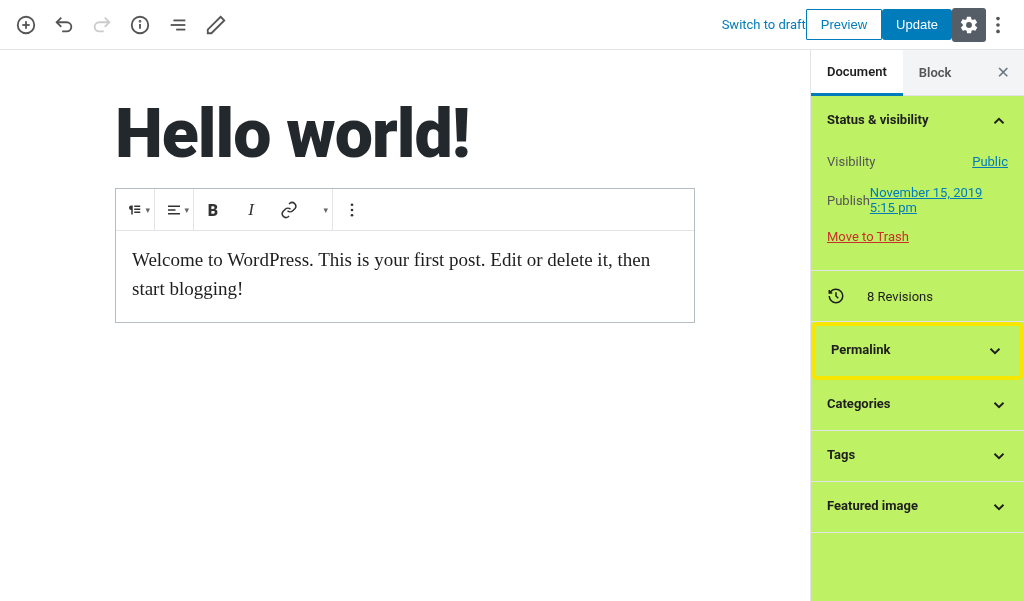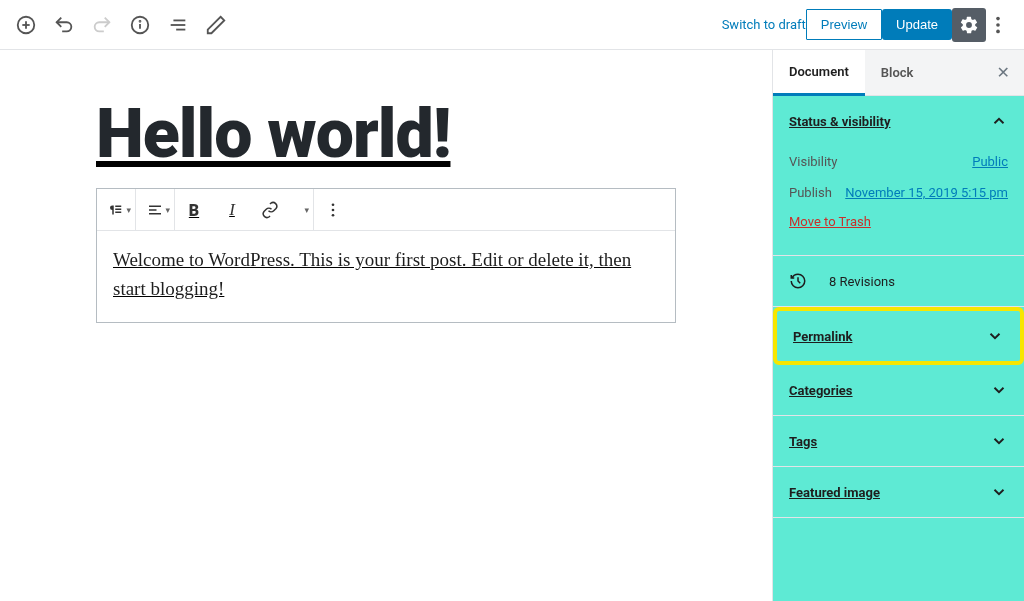--- a/index.html
+++ b/index.html
@@ -12,39 +12,39 @@
 .icon-btn.disabled { color: #ccc; }
 .icon-btn svg { width: 22px; height: 22px; }
 
 .switch-draft { color: #007cba; font-size: 13px; cursor: pointer; }
 .btn-outline { border: 1px solid #007cba; color: #007cba; background: #fff; padding: 7px 14px; font-size: 13px; border-radius: 1px; cursor: pointer; }
 .btn-primary { border: none; background: #007cba; color: #fff; padding: 8px 14px; font-size: 13px; border-radius: 3px; cursor: pointer; }
 .settings-btn { background: #555d66; width: 34px; height: 34px; display:flex; align-items:center; justify-content:center; border-radius: 3px; cursor:pointer; }
 .settings-btn svg { fill:#fff; width:20px; height:20px; }
 
 .main { display: flex; height: 551px; }
-.editor { flex: 1; padding: 20px 0 0 0; overflow: hidden; position: relative; text-decoration: underline; }
+.editor { flex: 1; padding: 20px 0 0 0; overflow: hidden; position: relative; }
 .editor-inner { max-width: 680px; margin: 0 auto; padding: 0 50px; }
 .title { font-size: 68px; font-weight: 900; color: #23282d; margin: 30px 0 20px 0; letter-spacing: -1px; line-height: 1; }
 .block-wrap { border: 1px solid #b5bcc2; }
 .block-toolbar { display: flex; border-bottom: 1px solid #e2e4e7; height: 42px; }
 .tb-group { display: flex; border-right: 1px solid #e2e4e7; }
 .tb-btn { width: 38px; height: 42px; display:flex; align-items:center; justify-content:center; cursor:pointer; color:#333; position:relative; }
 .tb-btn svg { width:18px; height:18px; }
 .tb-btn.small-arrow::after { content:"▾"; font-size:9px; color:#666; position:absolute; right:4px; }
 .block-content { padding: 14px 16px 18px 16px; font-family: Georgia, serif; font-size: 19px; color: #1e1e1e; line-height: 1.55; }
 
-.sidebar { width: 252px; border-left: 1px solid #e2e4e7; background:#5eead4; display:flex; flex-direction:column; overflow-y:auto; }
+.sidebar { width: 214px; border-left: 1px solid #e2e4e7; background:#bef264; display:flex; flex-direction:column; overflow-y:auto; }
 .tabs { display:flex; background:#f3f4f5; border-bottom:1px solid #e2e4e7; align-items:center; }
 .tab { padding: 14px 16px; font-size:13px; font-weight: 600; color:#555; cursor:pointer; position:relative; }
 .tab.active { background:#fff; border-bottom:3px solid #007cba; color:#1e1e1e; margin-bottom:-1px; }
 .tabs-close { margin-left:auto; padding: 0 14px; cursor:pointer; color:#6c7781; font-size:16px; }
 
 .panel { border-bottom:1px solid #e2e4e7; }
-.panel-head { padding: 16px 16px; font-size:13px; font-weight:700; color:#1e1e1e; display:flex; align-items:center; justify-content:space-between; cursor:pointer;text-decoration:underline; }
+.panel-head { padding: 16px 16px; font-size:13px; font-weight:700; color:#1e1e1e; display:flex; align-items:flex-start; justify-content:space-between; cursor:pointer; }
 .panel-head svg { width:18px; height:18px; }
 .panel-body { padding: 0 16px 14px 16px; }
 .row { display:flex; justify-content:space-between; align-items:center; padding: 8px 0; font-size:13px; color:#555; }
 .row .link { color:#007cba; text-decoration: underline; cursor:pointer; }
 .checkbox-row { display:flex; align-items:center; gap:10px; padding:6px 0 10px 0; font-size:13px; color:#555; }
 .checkbox-row .box { width:16px; height:16px; border:2px solid #6c7781; }
 .trash { color:#c9302c; font-size:13px; text-decoration:underline; cursor:pointer; padding:6px 0 12px 0; display:inline-block; }
 
 .panel-rev { display:flex; align-items:center; gap:22px; padding:16px 16px; font-size:13px; font-weight:400; color:#1e1e1e; border-bottom:1px solid #e2e4e7; cursor:pointer; }
 .panel-rev svg { width:18px; height:18px; }

